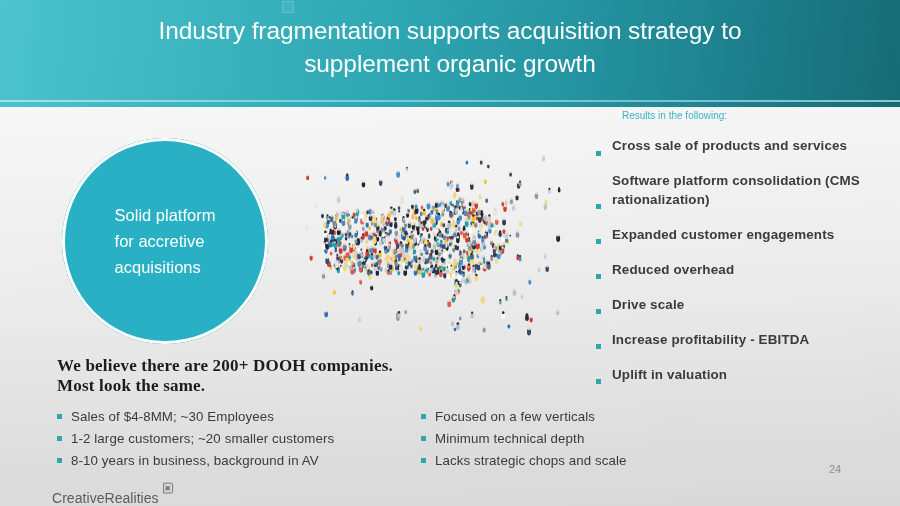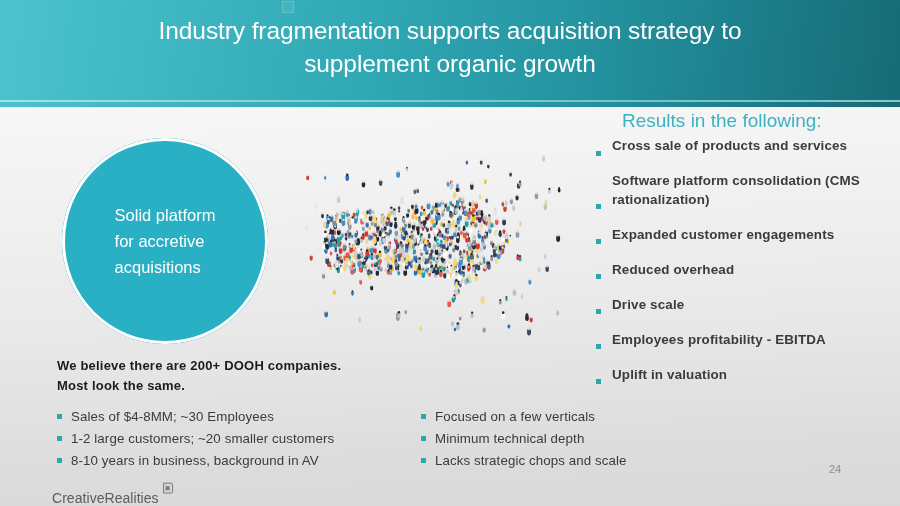--- a/index.html
+++ b/index.html
@@ -94,21 +94,21 @@
     height: 186px;
   }
   .crowd svg { display: block; }
 
   
   .results-heading {
     position: absolute;
     left: 622px;
     top: 110px;
     color: #3cb2c2;
-    font-size: 19px;
+    font-size: 10px;
     font-weight: 400;
   }
   .results-list {
     position: absolute;
     left: 596px;
     top: 137px;
     width: 296px;
   }
   .results-list .bullet-row {
     display: flex;
@@ -131,25 +131,26 @@
     line-height: 18.5px;
     letter-spacing: 0.15px;
   }
 
   
   .lead {
     position: absolute;
     left: 57px;
     top: 356px;
     color: #1c1c1c;
-    font-size: 13px;
+    font-size: 17px;
     font-weight: bold;
     line-height: 20px;
     letter-spacing: 0.2px;
     white-space: pre-line;
+    font-family: Liberation Serif, serif;
   }
 
   
   .bottom-col {
     position: absolute;
   }
   .bottom-col.left  { left: 57px;  top: 407px; width: 330px; text-align: center; }
   .bottom-col.right { left: 421px; top: 407px; width: 280px; }
   .bottom-col .bullet-row {
     display: flex;
@@ -3614,21 +3615,21 @@
     <div class="bullet-row">
       <span class="sq"></span>
       <span class="btext">Reduced overhead</span>
     </div>
     <div class="bullet-row">
       <span class="sq"></span>
       <span class="btext">Drive scale</span>
     </div>
     <div class="bullet-row">
       <span class="sq"></span>
-      <span class="btext">Employees profitability - EBITDA</span>
+      <span class="btext">Increase profitability - EBITDA</span>
     </div>
     <div class="bullet-row">
       <span class="sq"></span>
       <span class="btext">Uplift in valuation</span>
     </div>
   </div>
 
   <div class="lead">We believe there are 200+ DOOH companies.
 Most look the same.</div>
 

